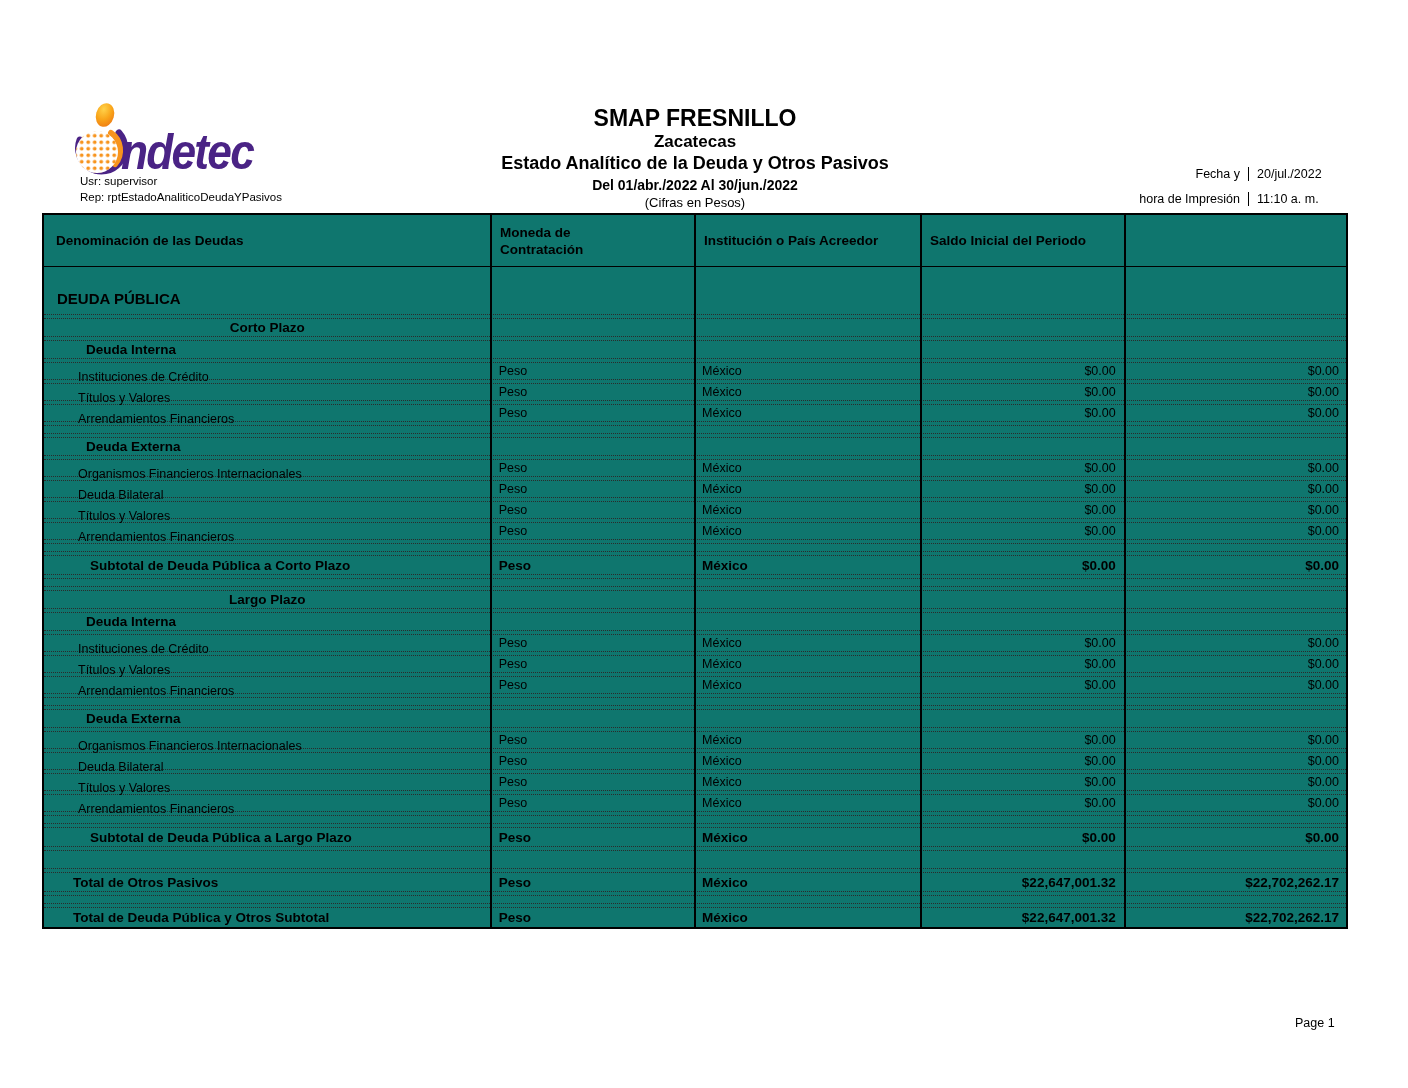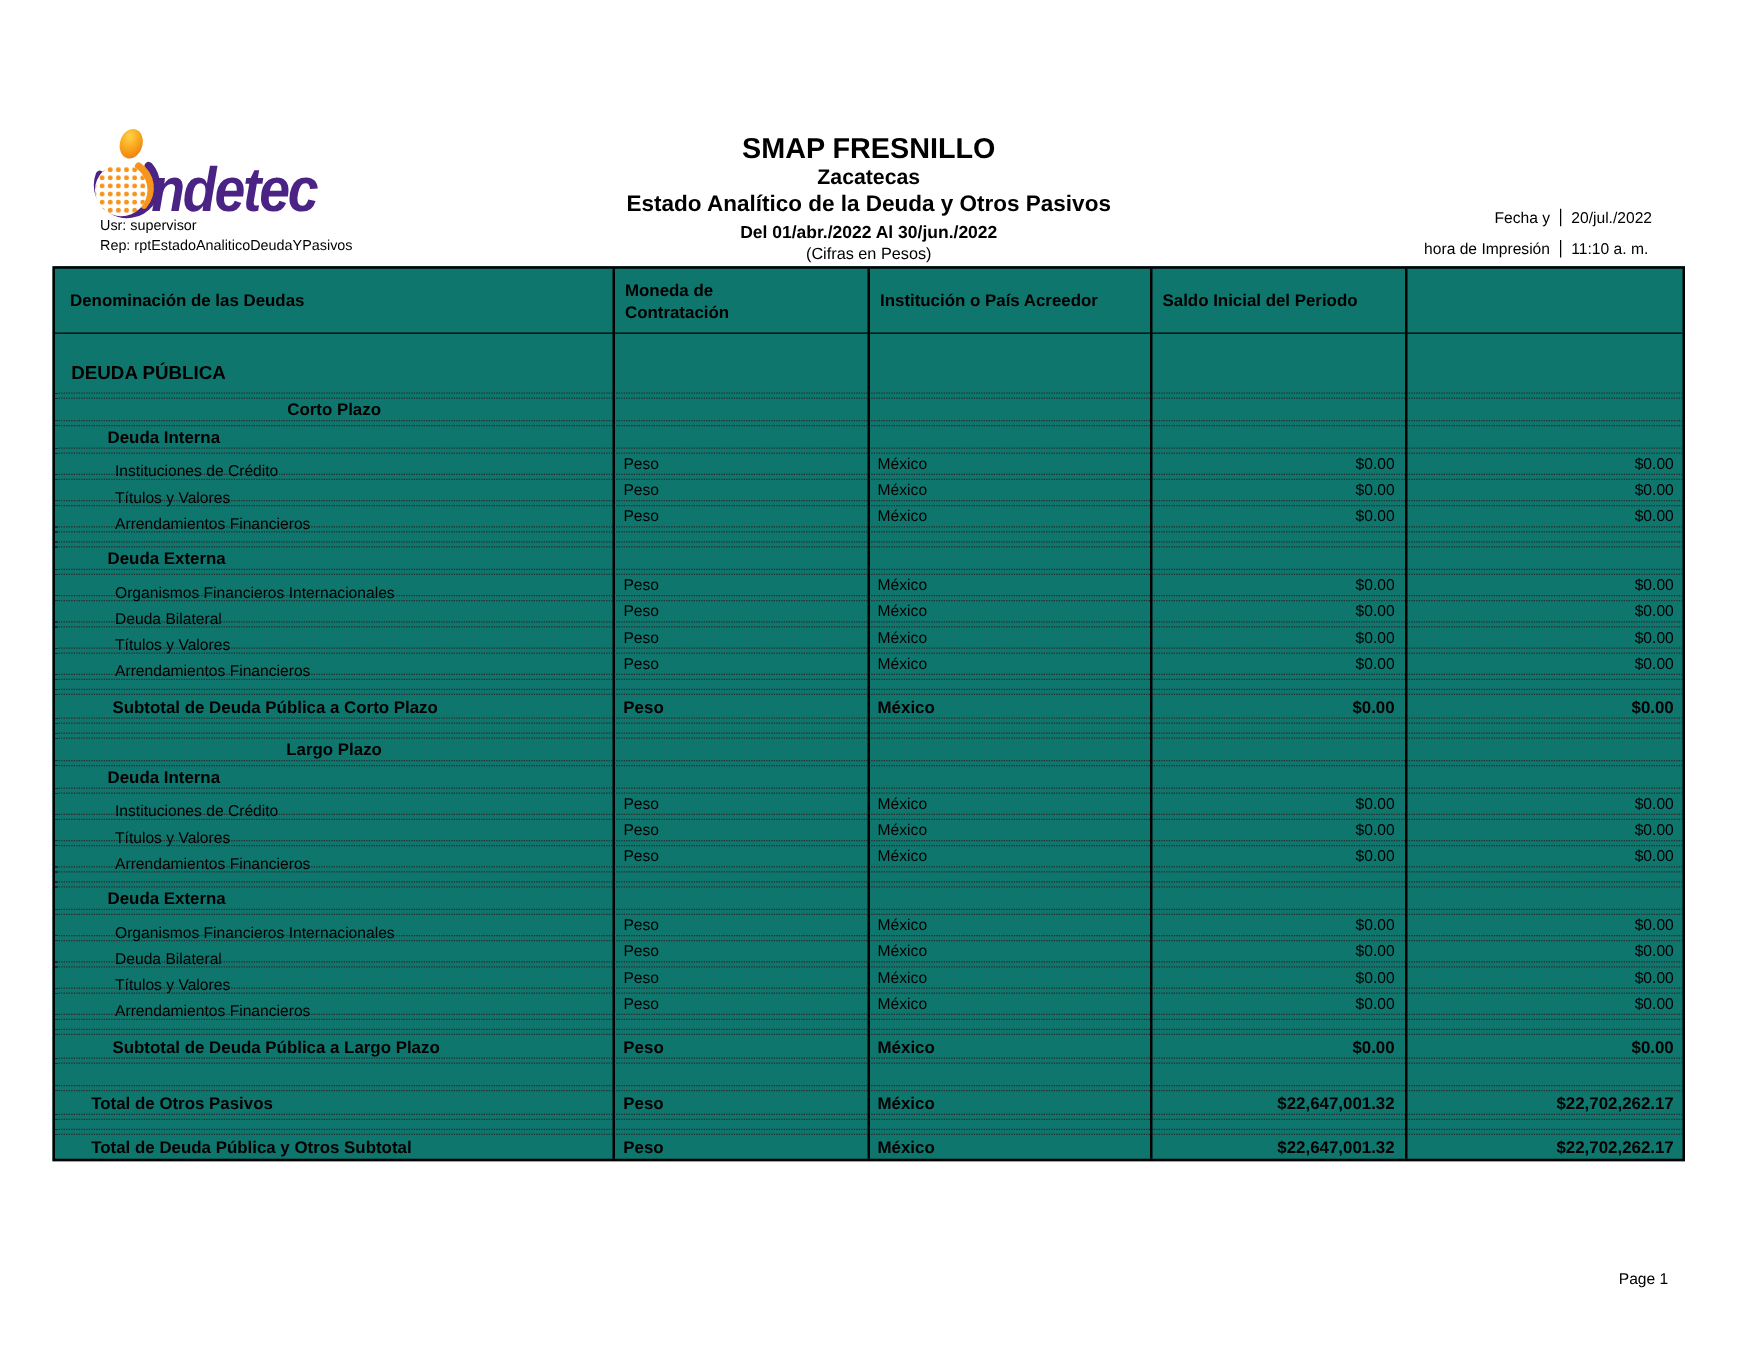--- a/index.html
+++ b/index.html
@@ -48,21 +48,21 @@
   .c5 { width:224px; padding-right:7px; justify-content:flex-end; }
   .thead .c4, .thead .c5 { justify-content:flex-start; padding-left:8px; }
 
   .r-section      { height:32px; font-weight:bold; font-size:15px; }
   .r-section .c1  { padding-left:13px; }
   .r-center       { height:19px; font-weight:bold; font-size:13.5px; }
   .r-center .c1   { justify-content:center; padding-left:0; }
   .r-group        { height:19px; font-weight:bold; font-size:13.5px; }
   .r-group .c1    { padding-left:42px; }
   .r-item         { height:18px; font-size:12.5px; }
-  .r-item .c1     { padding-left:48px;margin-top:12px; }
+  .r-item .c1     { padding-left:34px;margin-top:12px; }
   .r-spacer       { height:9px; }
   .r-spacer_tall  { height:19px; }
   .r-subtotal     { height:20px; font-weight:bold; font-size:13.5px; }
   .r-subtotal .c1 { padding-left:46px; }
   .r-total        { height:20px; font-weight:bold; font-size:13.5px; }
   .r-total .c1    { padding-left:29px; }
 
   .pagenum { position:absolute; left:1270px; top:1016px; font-size:12.5px;margin-left:25px; }
 </style>
 </head>

